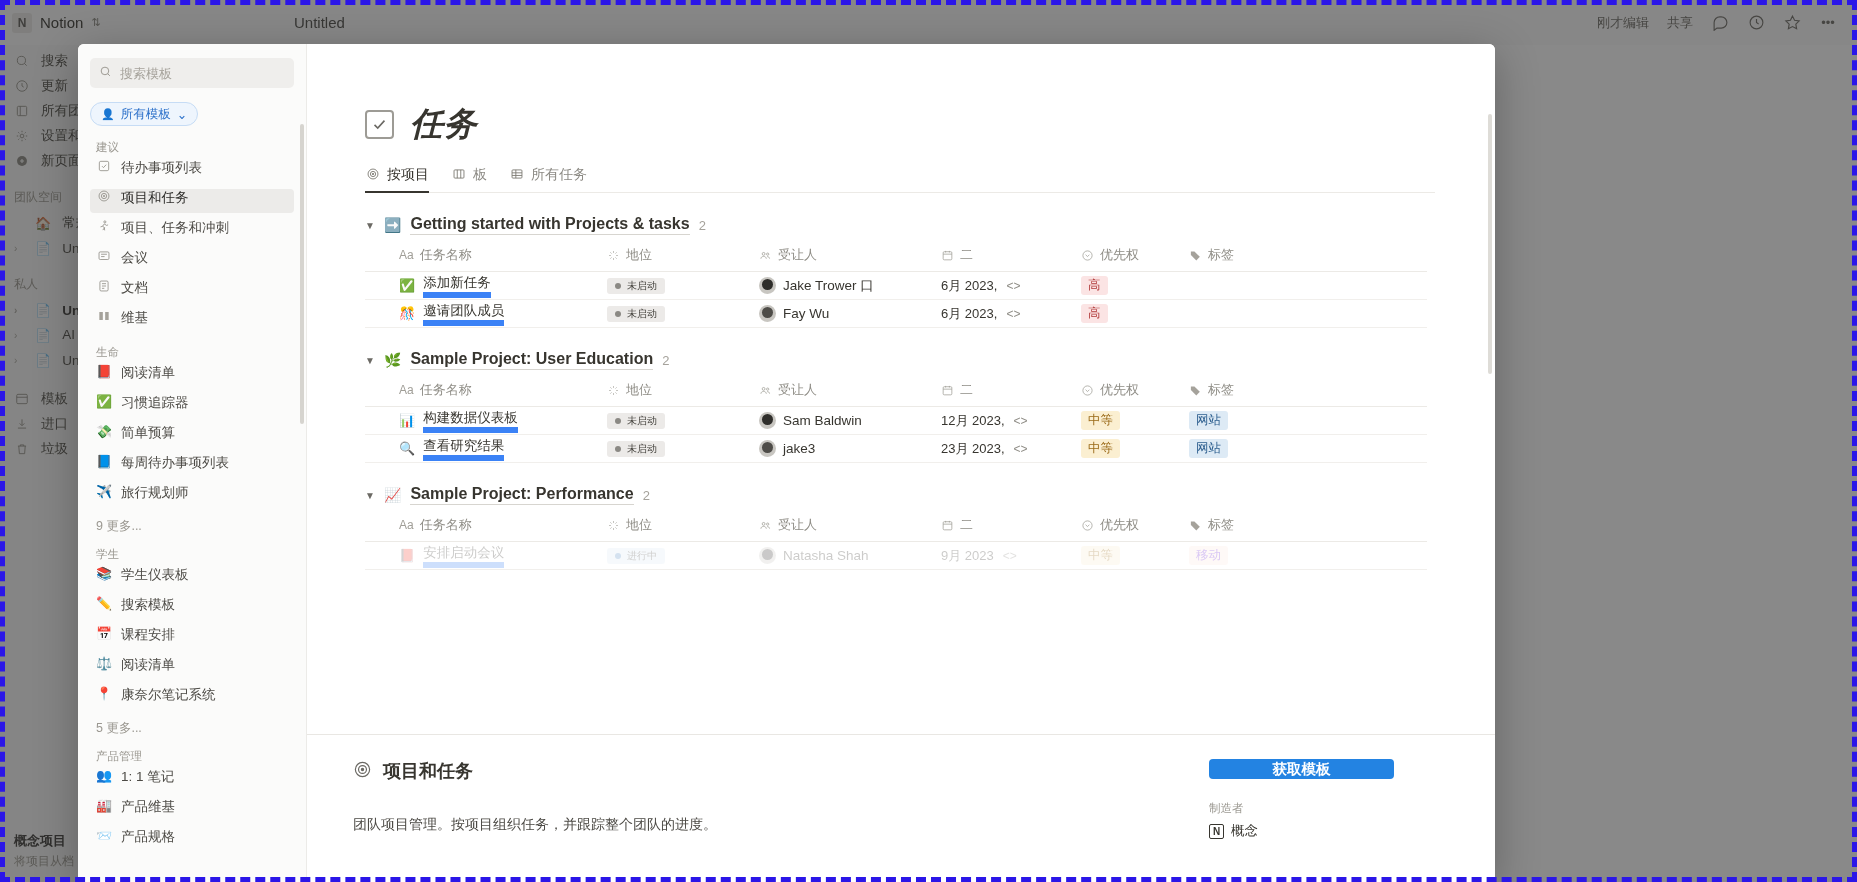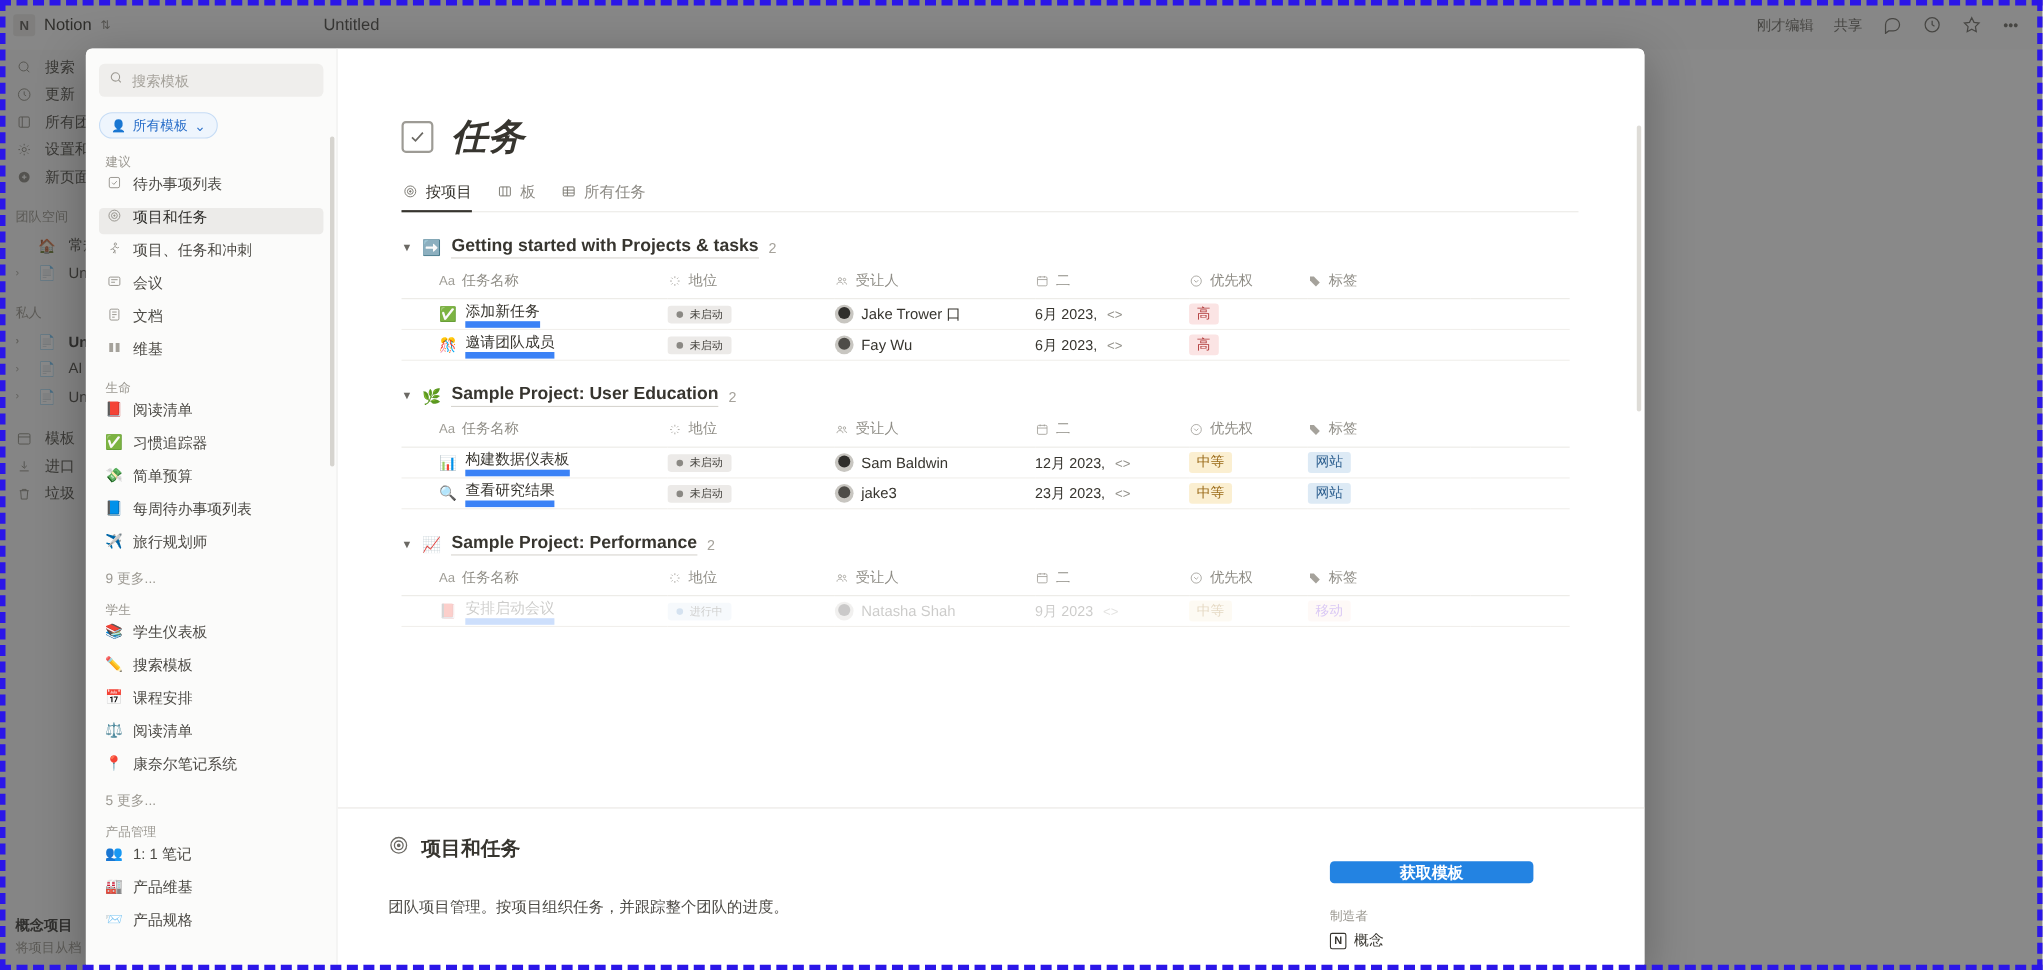--- a/index.html
+++ b/index.html
@@ -249,21 +249,21 @@
   .tc-left { flex: 1; }
   .tc-head { display: flex; align-items: center; gap: 11px; }
   .tc-head svg { width: 19px; height: 19px; stroke: #6b6964; fill: none; stroke-width: 1.5; }
   .tc-title { font-size: 18px; font-weight: 700; color: #37352f; }
   .tc-desc { font-size: 14px; color: #4c4a45; margin-top: 33px; }
   .tc-right { width: 240px; display: flex; flex-direction: column; align-items: flex-start; }
   .get-btn {
     width: 185px; height: 20px; background: #2383e2; color: #fff;
     border: none; border-radius: 4px; font-family: inherit;
     font-size: 14.5px; font-weight: 700; cursor: pointer;
-    display: flex; align-items: center; justify-content: center; margin-top: 24px;
+    display: flex; align-items: center; justify-content: center;
   }
   .tc-by-label { font-size: 11.5px; color: #9b9891; margin-top: 22px; }
   .tc-by { display: flex; align-items: center; gap: 7px; margin-top: 6px; font-size: 13.5px; color: #37352f; }
   .tc-by .nlogo {
     width: 15px; height: 15px; border: 1.4px solid #37352f; border-radius: 2px;
     display: flex; align-items: center; justify-content: center;
     font-size: 10px; font-weight: 700; color: #37352f;
   }
   .prev-scroll {
     position: absolute; right: 3px; top: 70px; width: 4px; height: 260px;

